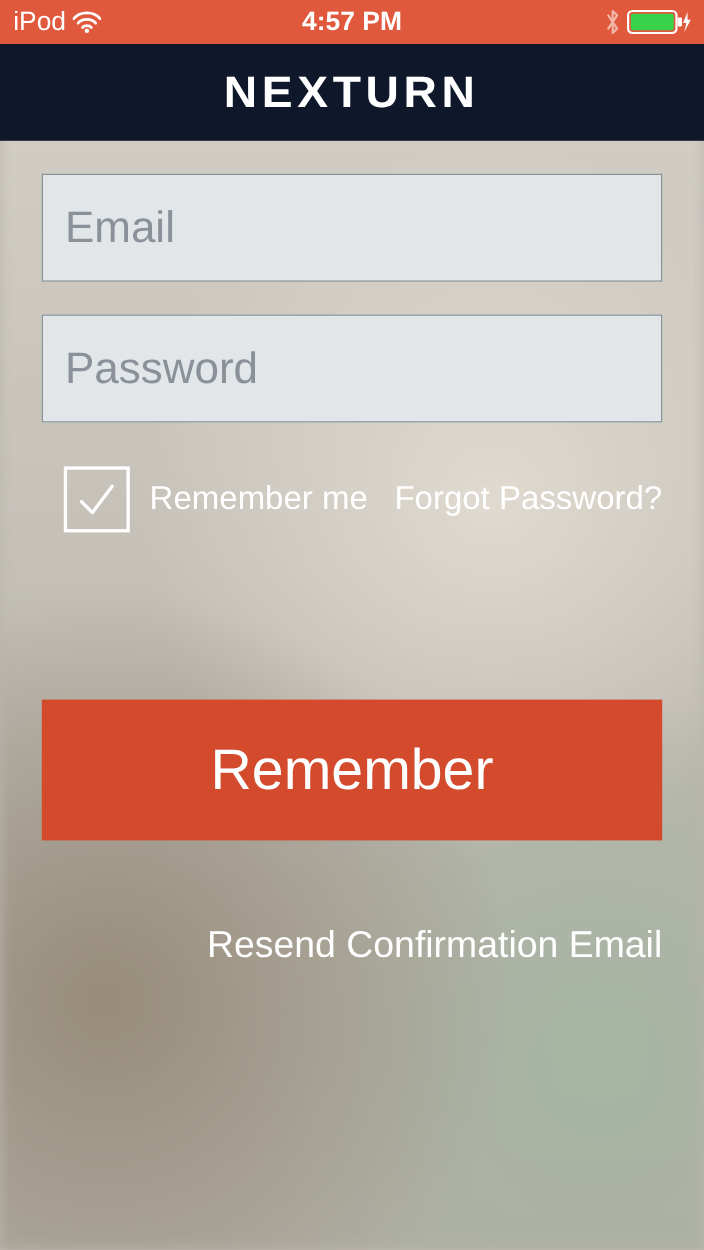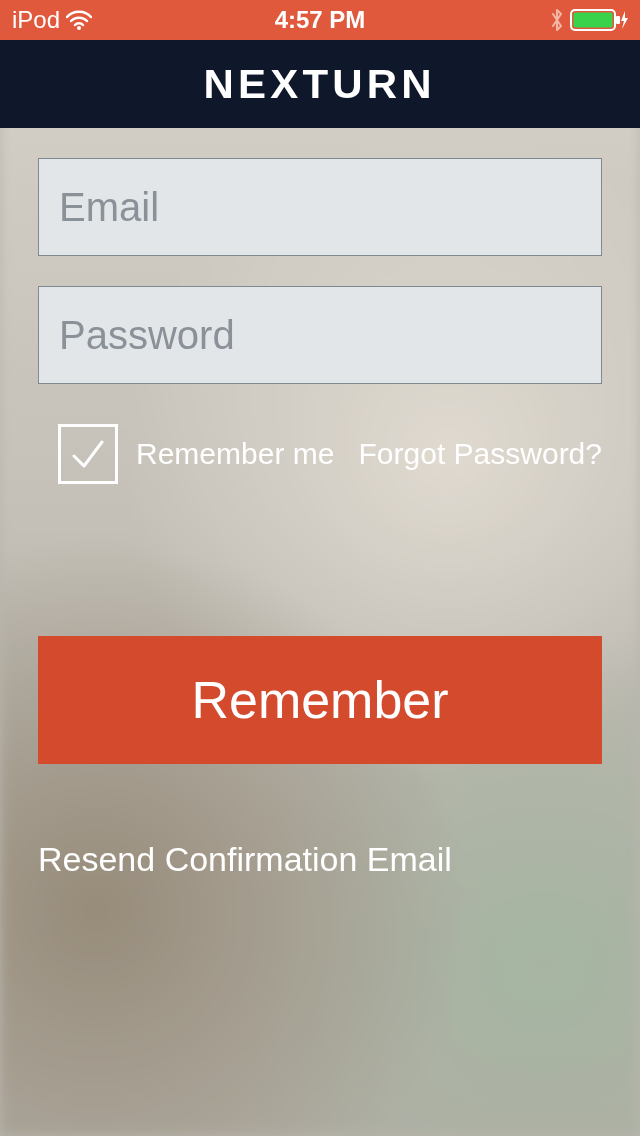--- a/index.html
+++ b/index.html
@@ -116,21 +116,21 @@
     cursor: pointer;
     display: flex;
     align-items: center;
     justify-content: center;
   }
   .gap-lg { height: 94px; }
   .gap-md { height: 58px; }
   .gap-sm { height: 76px; }
 
   .resend {
-    text-align: left;
+    text-align: right;
     color: #fff;
     font-size: 34px;
     font-weight: 300;
     cursor: pointer;
   }
 </style>
 </head>
 <body>
 
 <div class="bg"></div>

